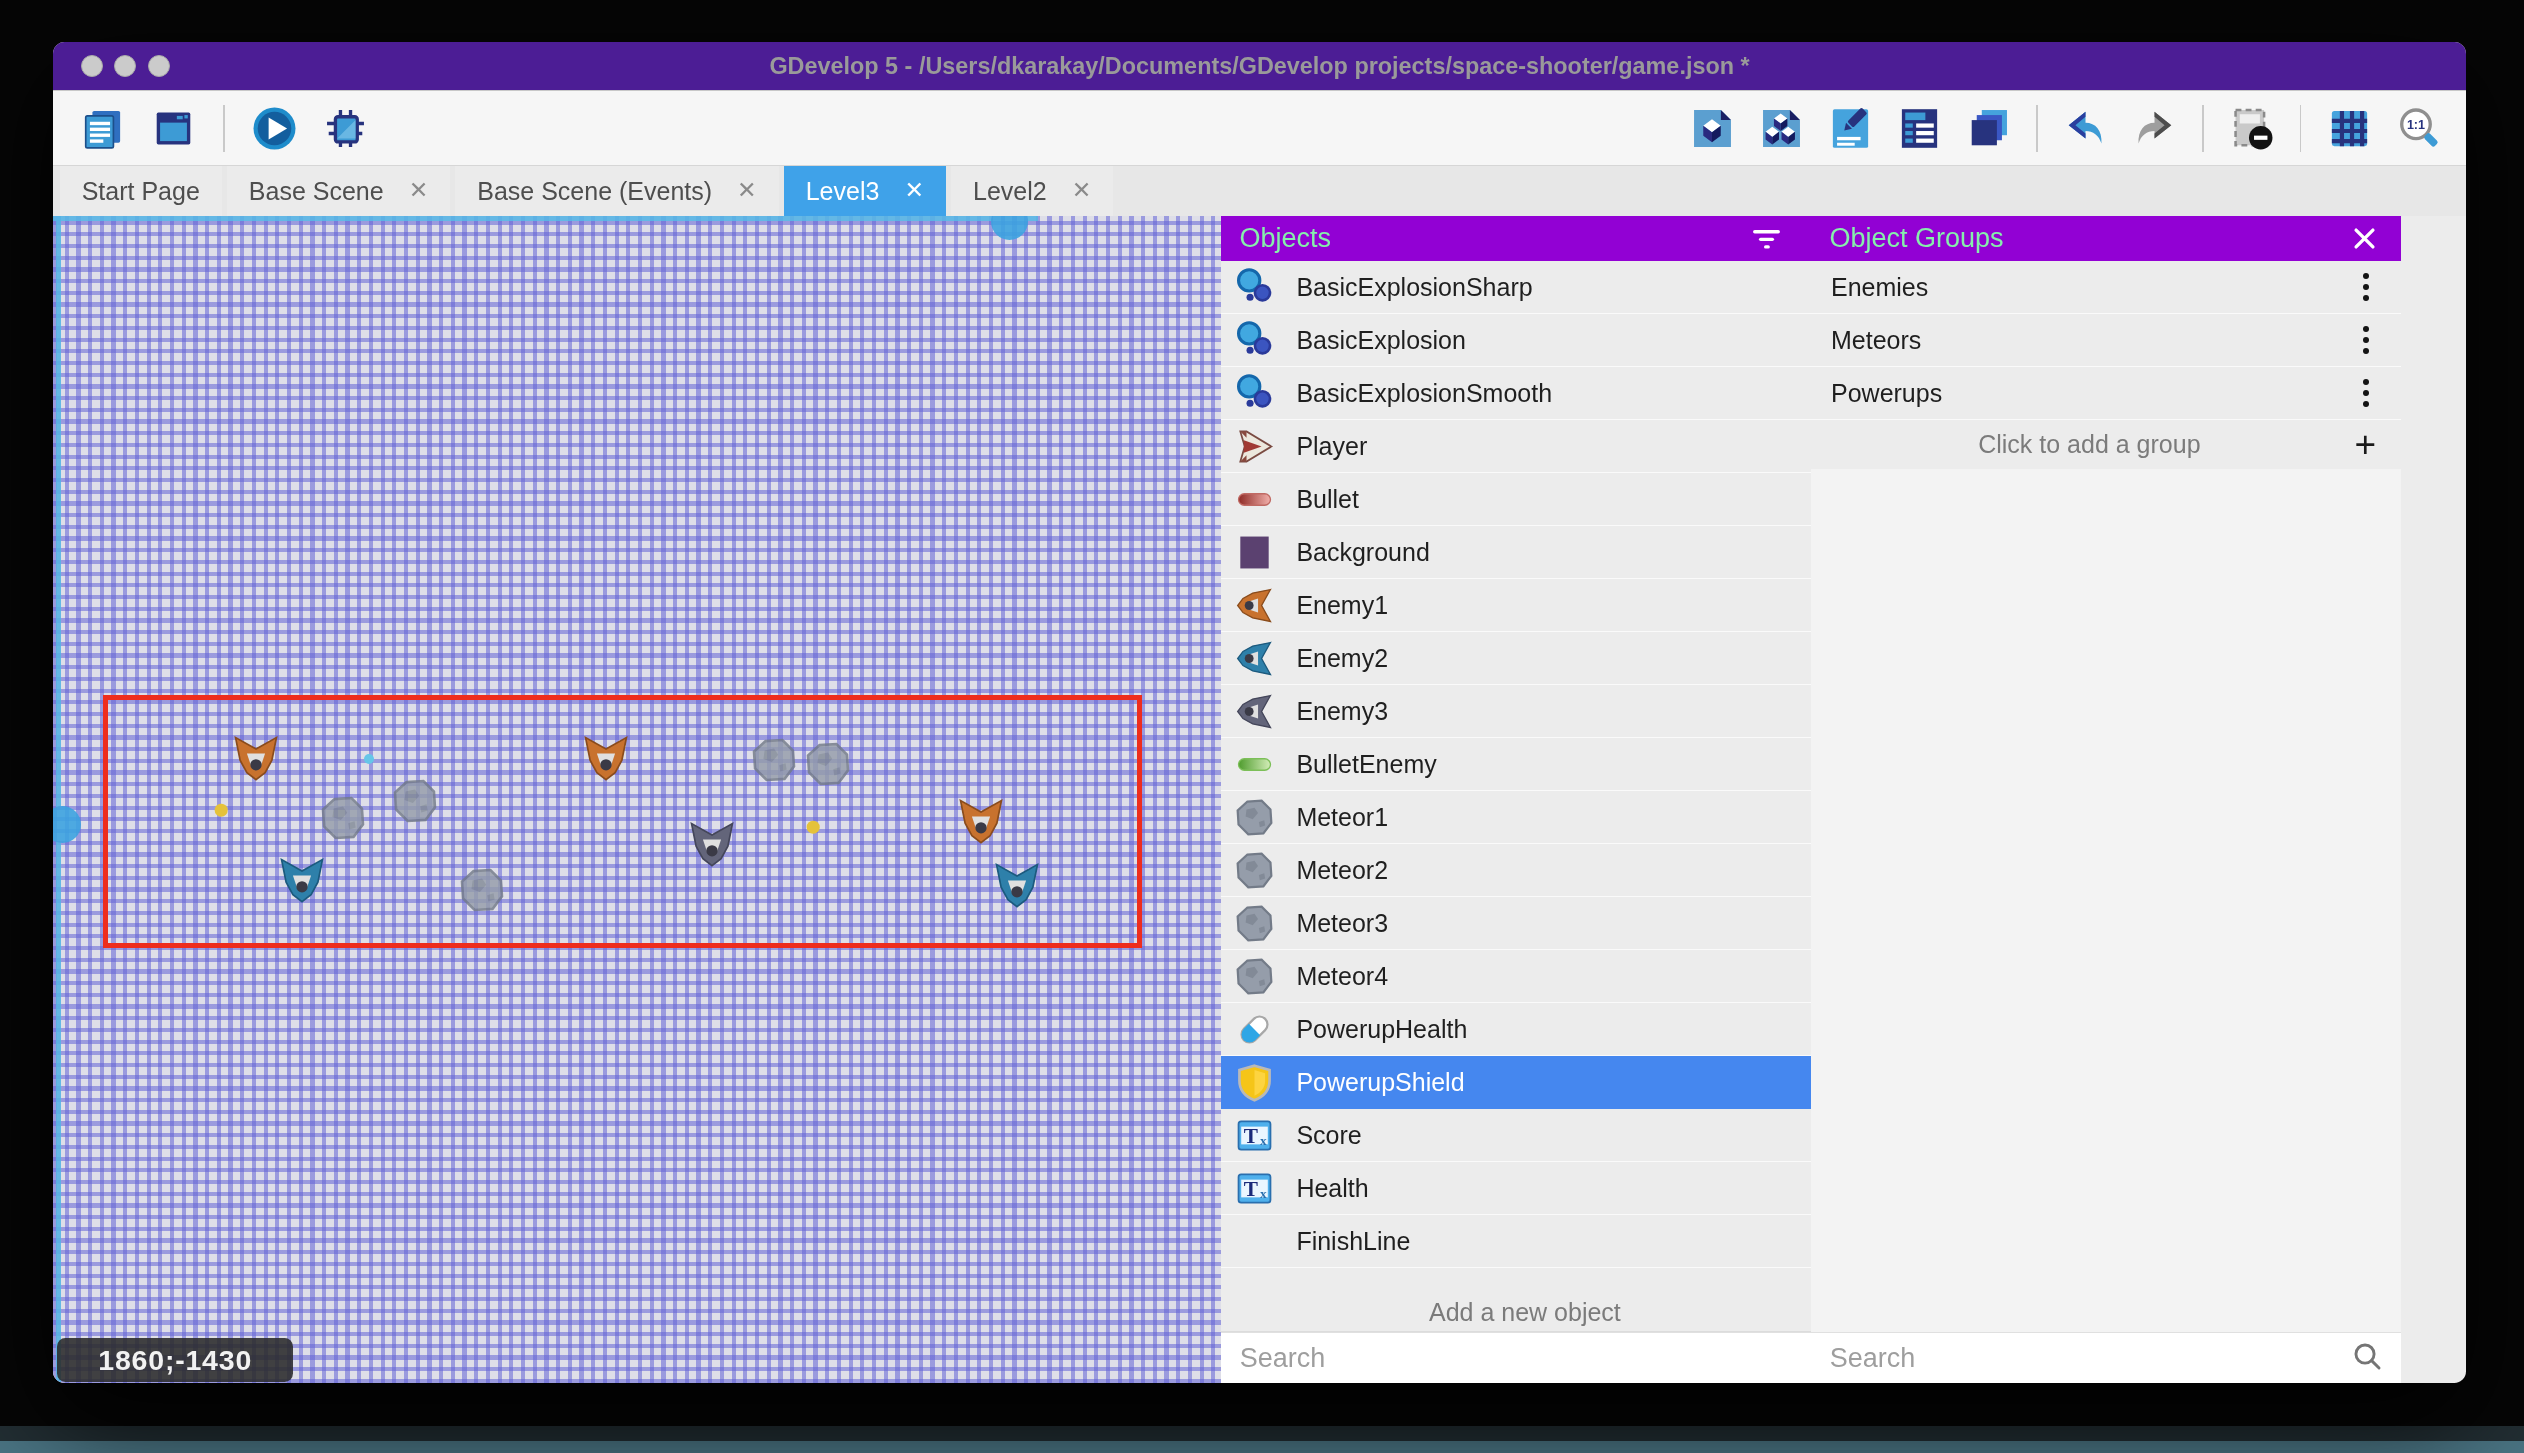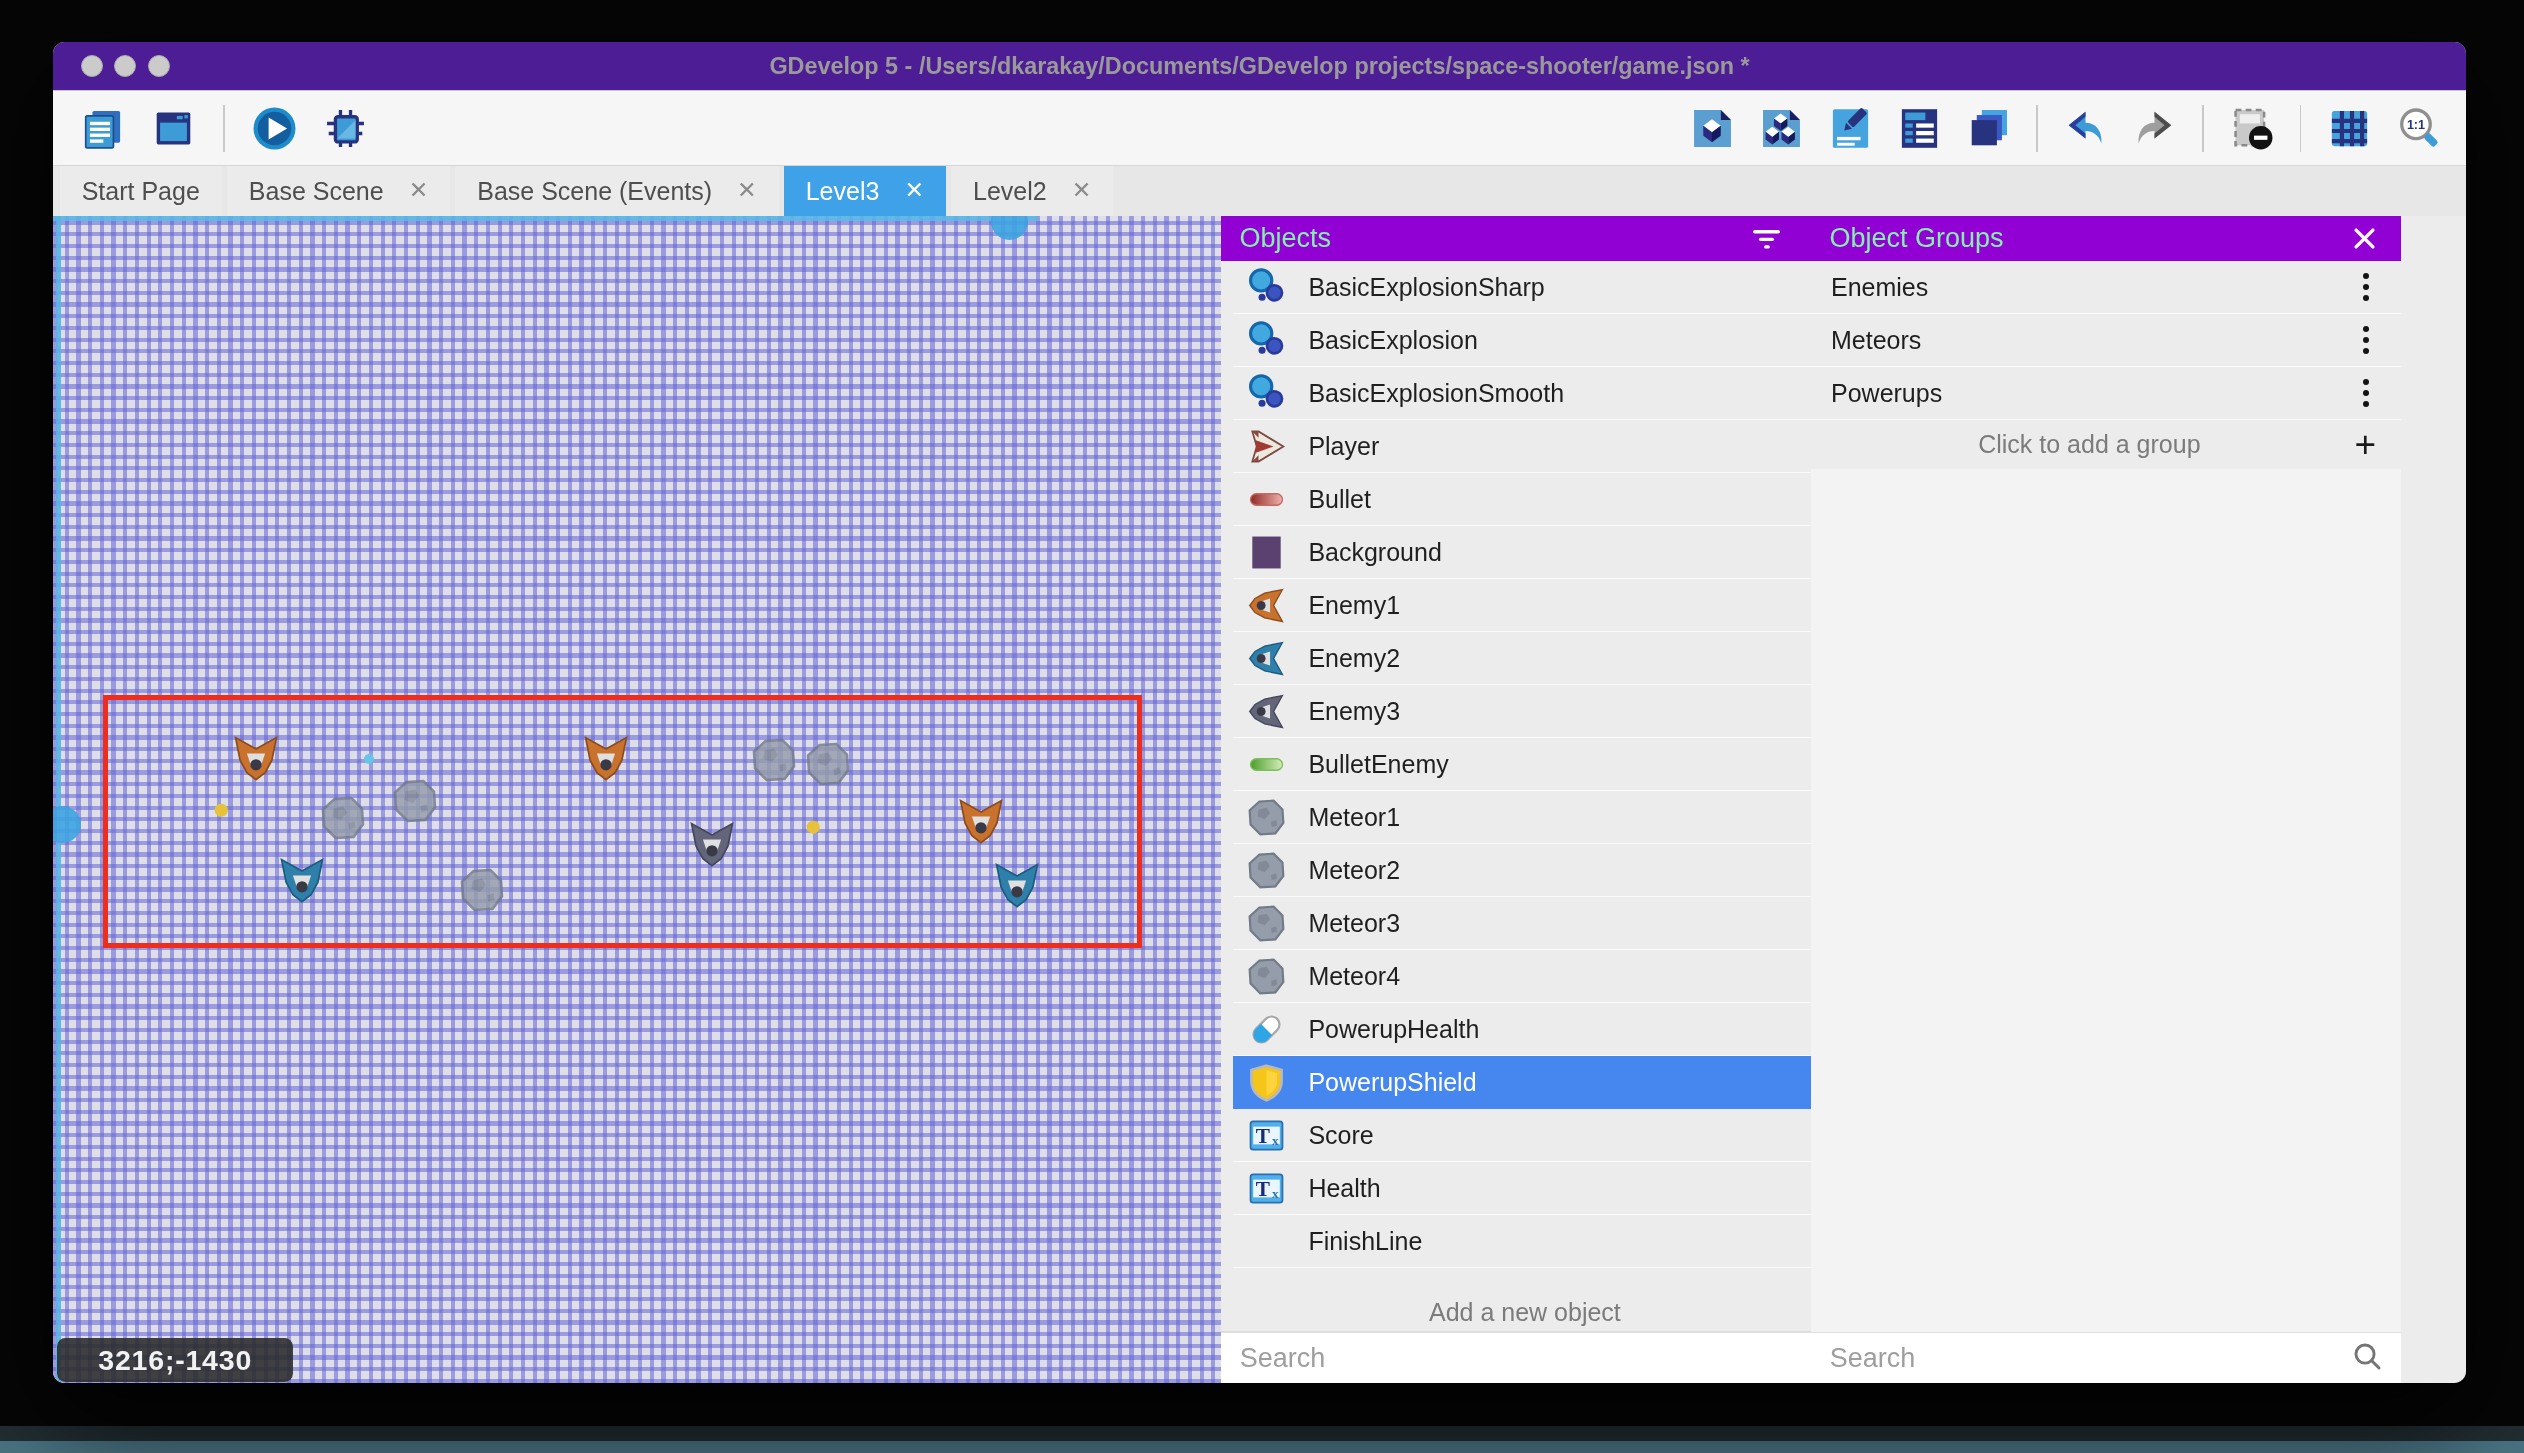--- a/index.html
+++ b/index.html
@@ -53,21 +53,21 @@
   .dot{position:absolute;border-radius:50%;transform:translate(-50%,-50%);}
 
   
   .panel{position:absolute;top:174px;bottom:0;background:#ececec;display:flex;flex-direction:column;}
   .panel-objects{left:1168px;width:641px;}
   .panel-gutter{position:absolute;top:174px;bottom:0;left:1809px;width:13.4px;background:#e2e2e2;border-left:0.8px solid #d0d0d0;border-right:0.8px solid #d0d0d0;}
   .panel-groups{left:1758px;width:590px;}
   .panel-header{height:45px;background:#9201d4;color:#86efac;display:flex;align-items:center;padding:0 18.4px;flex:0 0 45px;}
   .panel-title{font-size:27px;font-weight:500;flex:1;}
   .ph-icon{width:37px;height:37px;display:flex;align-items:center;justify-content:center;cursor:pointer;margin-left:22px;}
-  .rows{flex:1;overflow:hidden;position:relative;margin-left:12px;}
+  .rows{flex:1;overflow:hidden;position:relative;}
   .obj-row{height:53px;border-bottom:1.7px solid #fafafa;display:flex;align-items:center;padding:0 25px 0 13.4px;box-sizing:border-box;cursor:pointer;background:#ececec;}
   .obj-row.selected{background:#4587ef;border-bottom-color:#4587ef;}
   .obj-row.selected .obj-label{color:#fff;}
   .obj-icon{width:40px;height:40px;display:flex;align-items:center;justify-content:center;margin-right:22px;flex:0 0 40px;}
   .obj-icon svg{width:39px;height:39px;}
   .obj-label{font-size:25px;color:#1f1f1f;flex:1;}
   .kebab{display:flex;flex-direction:column;gap:5px;padding:5px 6.7px;cursor:pointer;}
   .kebab i{width:5.9px;height:5.9px;border-radius:50%;background:#141414;display:block;}
   .add-row{height:38px;display:flex;align-items:center;padding:0 25px 0 13.4px;border-bottom:0.8px solid #dcdcdc;cursor:pointer;}
   .add-label{flex:1;text-align:center;color:#7b7b7b;font-size:25px;}
@@ -344,21 +344,21 @@
           </svg>
         </div>
         <div class="inst rot" style="left: 964px; top: 669px;">
           <svg viewBox="0 0 44 44">
             <path d="M40 4 L20 8 L9 14 L3 22 L9 30 L20 36 L40 40 L30 22 Z" fill="#2e80aa" stroke="#1c5a7e" stroke-width="1.5"></path>
             <path d="M26 14 L14 18 L14 26 L26 30 Z" fill="#e0e0e0"></path>
             <circle cx="16" cy="22" r="5" fill="#3a3a46"></circle>
           </svg>
         </div>
       </div>
-    <div class="coord-badge">3216;-1430</div>
+    <div class="coord-badge">1860;-1430</div>
   </div>
 
   <div class="panel panel-objects">
     <div class="panel-header">
       <div class="panel-title">Objects</div>
       <div class="ph-icon">
         <svg viewBox="0 0 44 44">
             <g fill="#fff">
               <rect x="6" y="12" width="32" height="4" rx="2"></rect>
               <rect x="13" y="21" width="18" height="4" rx="2"></rect>

